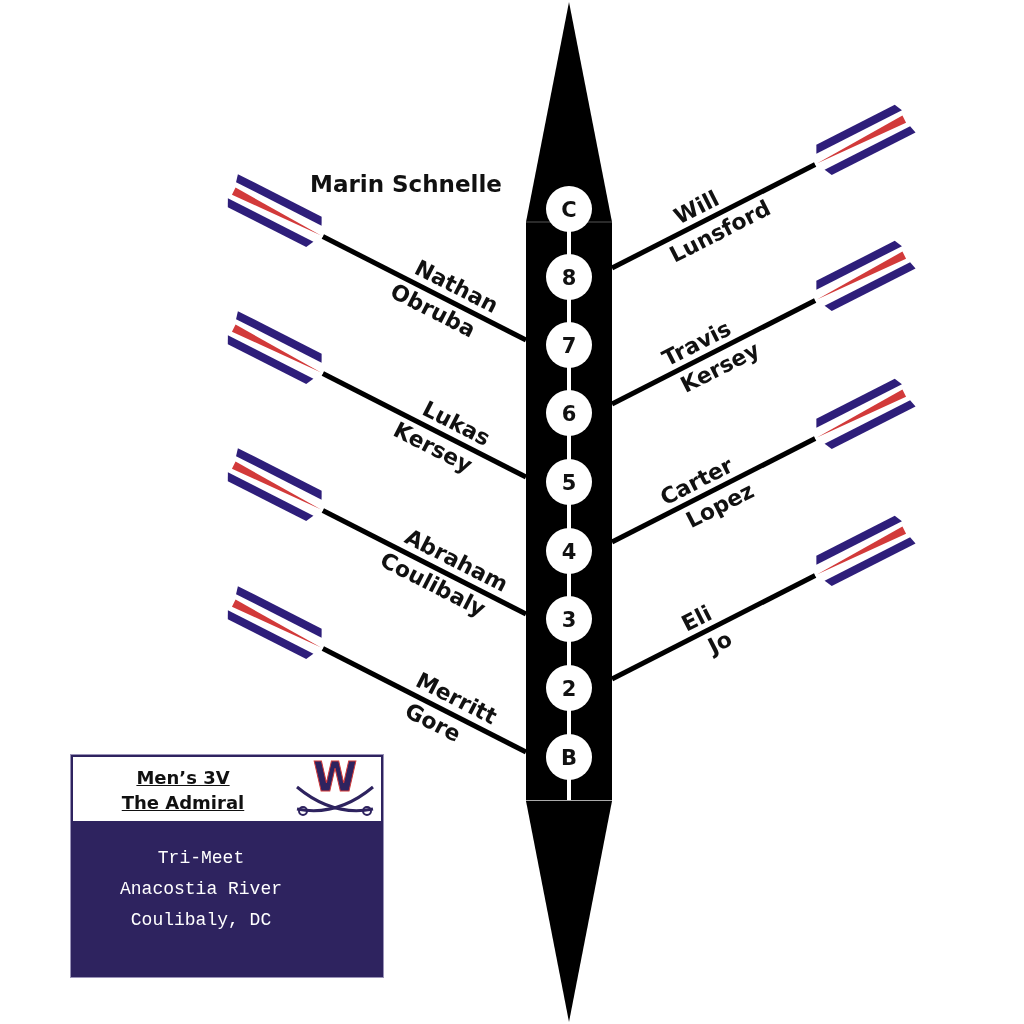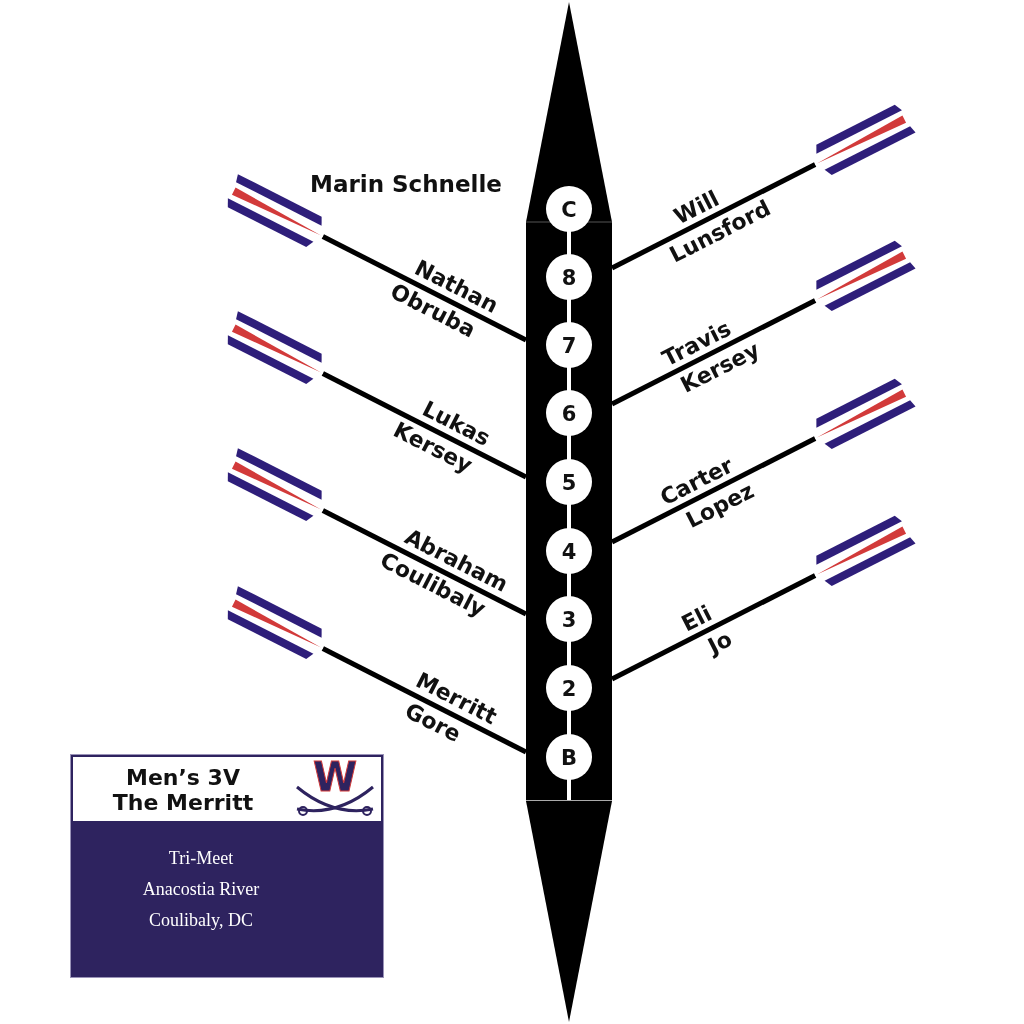--- a/index.html
+++ b/index.html
@@ -1,23 +1,23 @@
 <!DOCTYPE html>
 <html><head>
 <meta charset="utf-8">
 <style>
   html, body { margin:0; padding:0; background:#ffffff; }
   body { width:1024px; height:1024px; position:relative; overflow:hidden; font-family:"DejaVu Sans", sans-serif; }
   #stage { position:absolute; left:0; top:0; width:1024px; height:1024px; }
   svg text { font-family:"DejaVu Sans", sans-serif; font-weight:bold; }
   .info-card { position:absolute; left:70px; top:754px; width:314px; height:224px; border:1px solid #9a93b8; box-sizing:border-box; background:#2e235f; }
   .info-top { position:absolute; left:2px; top:2px; width:308px; height:64px; background:#ffffff; }
-  .info-title { position:absolute; left:0; top:8px; width:220px; text-align:center; font-family:"DejaVu Sans", sans-serif; font-weight:bold; font-size:22px; line-height:25px; color:#111; }
+  .info-title { position:absolute; left:0; top:8px; width:220px; text-align:center; font-family:"DejaVu Sans", sans-serif; font-weight:bold; font-size:18px; line-height:25px; color:#111;text-decoration:underline; }
   .info-logo { position:absolute; right:4px; top:0px; width:84px; height:64px; }
-  .info-details { position:absolute; left:0; top:88px; width:260px; text-align:center; color:#ffffff; font-family:Liberation Serif, serif; font-size:18px; line-height:31px; }
+  .info-details { position:absolute; left:0; top:88px; width:260px; text-align:center; color:#ffffff; font-family:Liberation Mono, monospace; font-size:18px; line-height:31px; }
 </style>
 </head>
 <body>
 
 <svg id="stage" width="1024" height="1024" viewBox="0 0 1024 1024" xmlns="http://www.w3.org/2000/svg">
   <g id="oars">
       <g>
         <line x1="612" y1="268" x2="815.1494875149479" y2="164.49016605938334" stroke="#000" stroke-width="5"></line>
         <g transform="translate(815.1494875149479,164.49016605938334) rotate(153)">
           <g>
@@ -186,21 +186,21 @@
         <text x="0" y="-8" text-anchor="middle" font-size="22" fill="#111">Merritt</text>
         <text x="-10" y="24" text-anchor="middle" font-size="22" fill="#111">Gore</text>
       </g>
     </g>
 </svg>
 
 <div class="info-card">
   <div class="info-top">
     <div class="info-title">
       <div>Men’s 3V</div>
-      <div>The Merritt</div>
+      <div>The Admiral</div>
     </div>
     <svg class="info-logo" viewBox="0 0 84 64">
       <text x="42" y="34" text-anchor="middle" font-size="40" font-family="DejaVu Serif, serif" font-weight="bold" fill="#2e235f" stroke="#d23a3a" stroke-width="1">W</text>
       <path d="M4,30 Q40,60 80,52" stroke="#2e235f" stroke-width="3" fill="none"></path>
       <path d="M80,30 Q44,60 4,52" stroke="#2e235f" stroke-width="3" fill="none"></path>
       <circle cx="10" cy="54" r="4" fill="none" stroke="#2e235f" stroke-width="2"></circle>
       <circle cx="74" cy="54" r="4" fill="none" stroke="#2e235f" stroke-width="2"></circle>
     </svg>
   </div>
   <div class="info-details">

